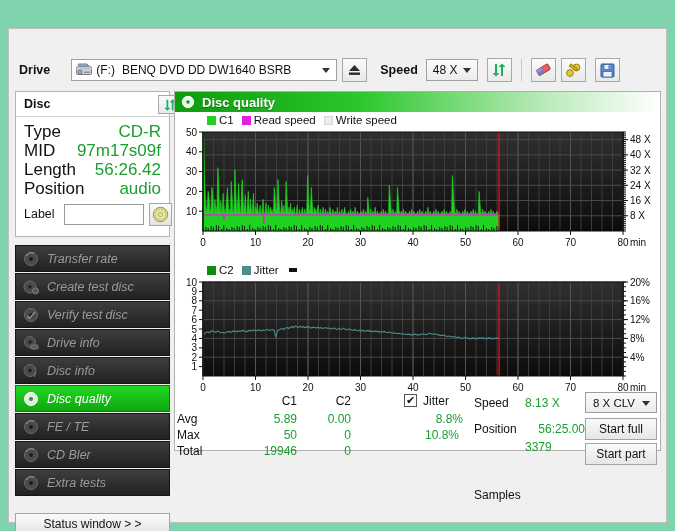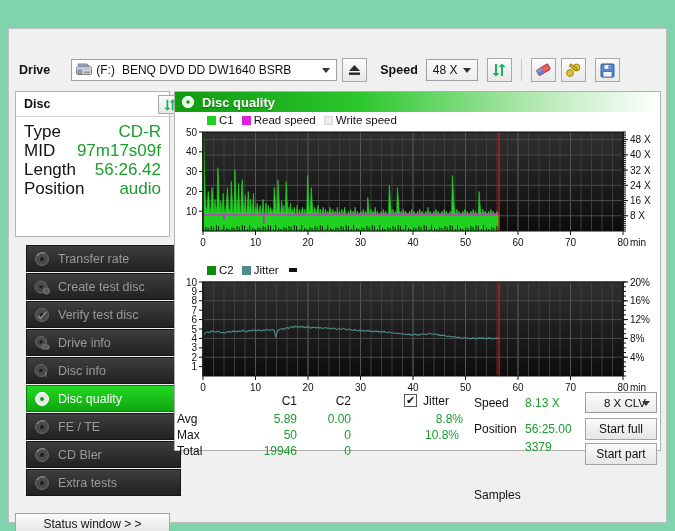--- a/index.html
+++ b/index.html
@@ -120,21 +120,21 @@
     position:absolute; left:48px; top:2px; width:80px; height:21px;
     background:#fff; border:1px solid #9a9a9a;
   }
   #label-cd-btn {
     position:absolute; left:133px; top:1px; width:23px; height:23px;
     border:1px solid #a8a8a8; background: linear-gradient(#fbfbfb,#e4e4e4);
     display:flex;align-items:center;justify-content:center;
   }
 
   
-  #nav { position:absolute; left:17px; top:216px; width:149px; }
+  #nav { position:absolute; left:6px; top:216px; width:149px;font-style:italic; }
   .navbtn {
     position:relative; width:155px; height:27px; margin-bottom:1px;
     background: linear-gradient(#3e3e3e,#212121);
     border:1px solid #151515;
     display:flex; align-items:center;
     cursor: default;
   }
   .navbtn .ic { margin-left:7px; width:16px; height:16px; position:relative; }
   .navbtn .tx { margin-left:8px; font-size:12.5px; color:#9a9a9a; }
   .navbtn.active {
@@ -178,21 +178,21 @@
     position:absolute; left:229px; top:2px; width:13px; height:13px;
     border:1px solid #555; background:#fff;
     display:flex;align-items:center;justify-content:center;
     font-size:11px; color:#111; cursor:default;
   }
   #speed-dd {
     position:absolute; left:410px; top:0px; width:72px; height:21px;
     background: linear-gradient(#fbfbfb,#ececec); border:1px solid #9c9c9c;
     font-size:11.5px; color:#111; display:flex; align-items:center;
   }
-  #speed-dd .v { margin-left:18px; }
+  #speed-dd .v { margin-left:7px; }
   .actbtn {
     position:absolute; left:410px; width:72px; height:22px;
     border:1px solid #a4a4a4; background: linear-gradient(#fafafa,#e6e6e6);
     display:flex;align-items:center;justify-content:center;
     font-size:12px; color:#111; cursor:default;
   }
   #start-full { top:26px; }
   #start-part { top:51px; }
 </style>
 </head>
@@ -293,20 +293,32 @@
       </div>
       <div class="disc-row" style="top:68px">
         <span class="k">Length</span>
         <span class="v">56:26.42</span>
       </div>
       <div class="disc-row" style="top:87px">
         <span class="k">Position</span>
         <span class="v">audio</span>
       </div>
 
+      <div id="label-row">
+        <span class="k">Label</span>
+        <input id="label-input" type="text" value="" style="">
+        <div id="label-cd-btn">
+          <svg width="17" height="17" viewBox="0 0 20 20">
+            <circle cx="10" cy="10" r="8.5" fill="#ded98a" stroke="#8d8840"></circle>
+            <circle cx="10" cy="10" r="6" fill="#eae7a8" stroke="#b0aa60" stroke-width="0.6"></circle>
+            <circle cx="10" cy="10" r="2.4" fill="#f7f6dd" stroke="#9c9750"></circle>
+            <circle cx="10" cy="10" r="1.1" fill="#d6d29a"></circle>
+          </svg>
+        </div>
+      </div>
     </div>
 
     <div id="nav">
       <div class="navbtn">
         <span class="ic">
           <svg width="16" height="16" viewBox="0 0 16 16">
               <circle cx="8" cy="8" r="6.5" fill="#4a4a4a" stroke="#6a6a6a"></circle>
               <circle cx="8" cy="8" r="2" fill="#1f1f1f"></circle>
               <path d="M3 5 A6.5 6.5 0 0 1 11 2.4" stroke="#8f8f8f" fill="none" stroke-width="1.2"></path>
             </svg>
@@ -884,21 +896,21 @@
         <span class="stv" style="left:134px; top:36px; width:42px;">0</span>
         <span class="stv" style="left:228px; top:36px; width:56px;">10.8%</span>
 
         <span class="st" style="left:2px;   top:52px;">Total</span>
         <span class="stv" style="left:70px;  top:52px; width:52px;">19946</span>
         <span class="stv" style="left:134px; top:52px; width:42px;">0</span>
 
         <span class="st" style="left:299px; top:4px;">Speed</span>
         <span class="stv" style="left:350px; top:4px; width:56px; text-align:left;">8.13 X</span>
         <span class="st" style="left:299px; top:30px;">Position</span>
-        <span class="stv" style="left:350px; top:30px; width:60px; text-align:left;">56:25.00</span>
+        <span class="stv" style="left:350px; top:30px; width:60px; text-align:right;">56:25.00</span>
         <span class="st" style="left:299px; top:48px;margin-top:48px;">Samples</span>
         <span class="stv" style="left:350px; top:48px; width:56px; text-align:left;">3379</span>
 
         <div id="speed-dd">
           <span class="v">8 X CLV</span>
           <span class="caret"></span>
         </div>
         <div class="actbtn" id="start-full">Start full</div>
         <div class="actbtn" id="start-part">Start part</div>
       </div>

